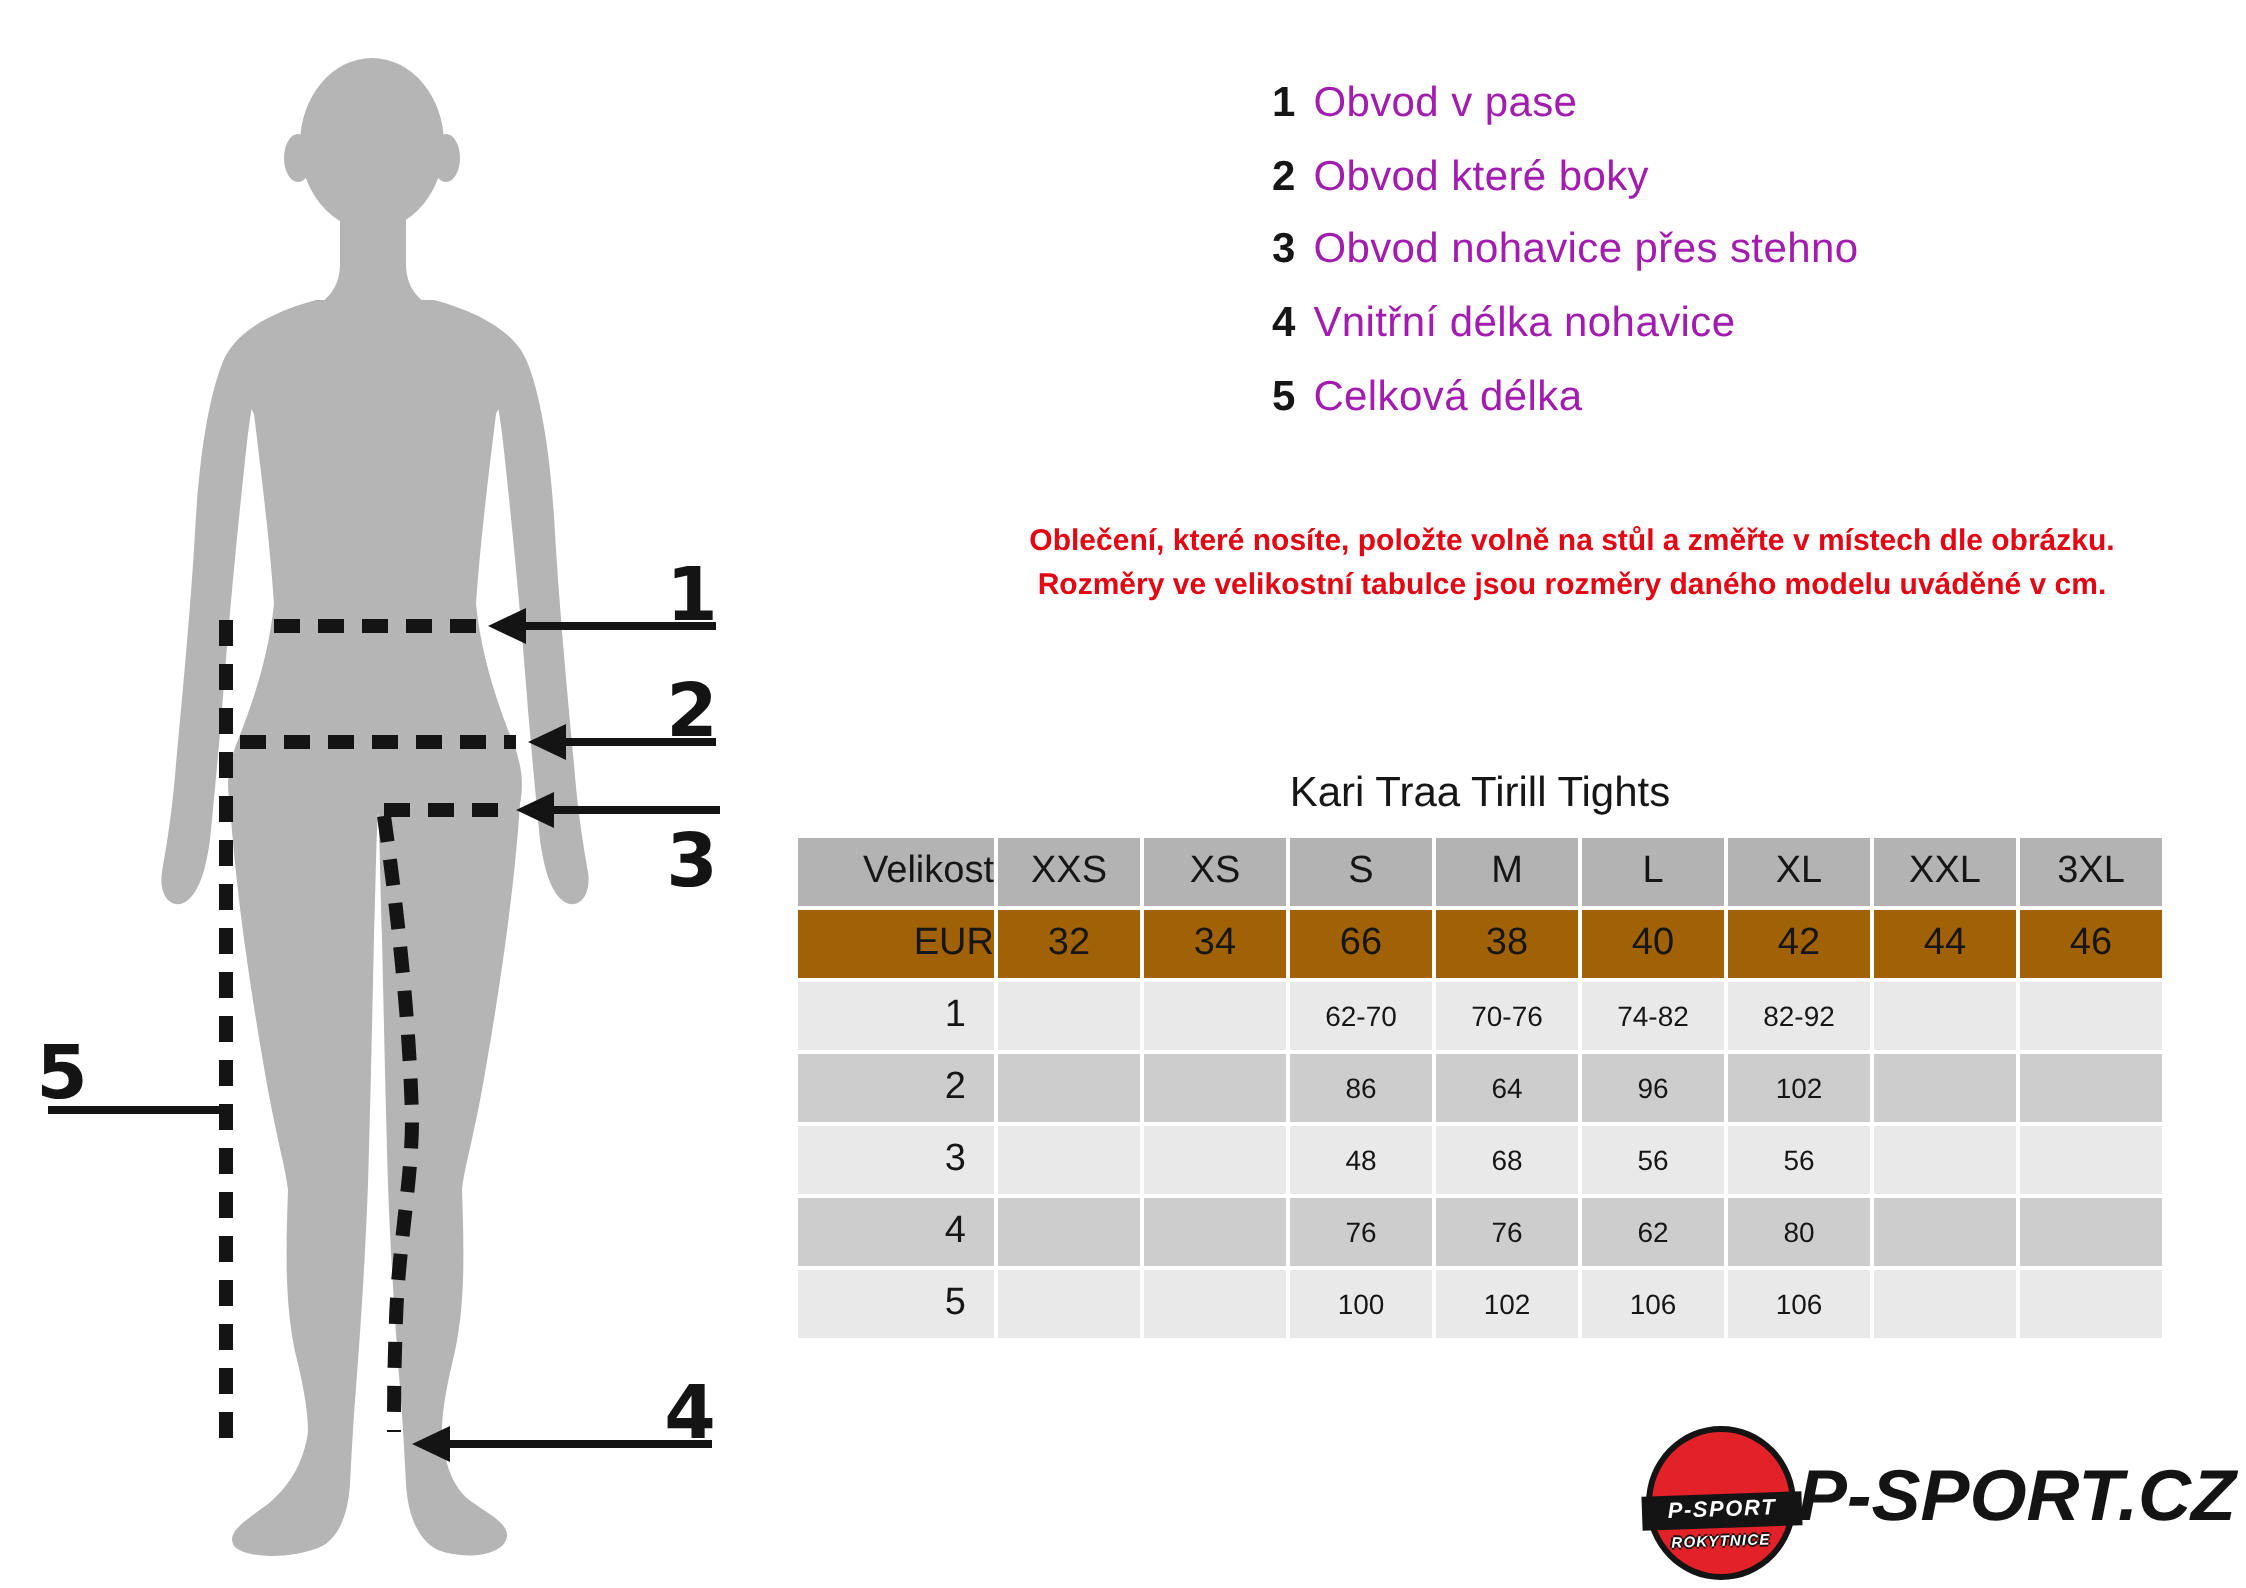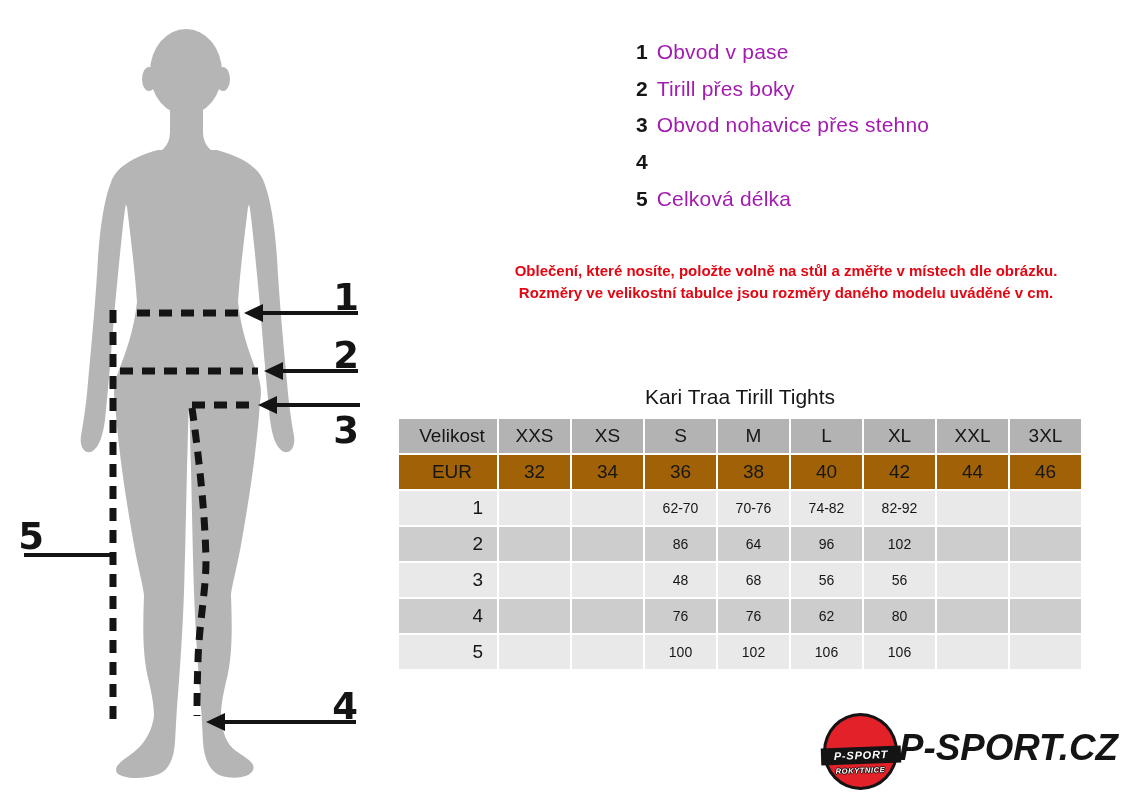--- a/index.html
+++ b/index.html
@@ -41,21 +41,21 @@
     width:100%; table-layout:fixed;
     border-collapse:separate; border-spacing:2px;
   }
   table.size-table col.c-first { width:98px; }
   table.size-table th, table.size-table td {
     height:34px; font-weight:400; color:#161616;
     text-align:center; vertical-align:middle; overflow:hidden; white-space:nowrap;
   }
   tr.head-row th { background:#b3b3b3; font-size:19px; }
   tr.eur-row  td { background:#a16207; font-size:19px; }
-  tr.head-row th.cell-first, tr.eur-row td.cell-first { text-align:center; padding-left:8px; }
+  tr.head-row th.cell-first, tr.eur-row td.cell-first { text-align:right; padding-left:8px; }
   tr.data-row td.cell-first { text-align:right; padding-right:14px; font-size:19px; }
   tr.data-row td { font-size:14px; }
   tr.data-row.odd  td { background:#e9e9e9; }
   tr.data-row.even td { background:#cdcdcd; }
 
   
   .logo { position:absolute; left:823px; top:711px; width:292px; height:80px; }
   .badge { position:absolute; left:0; top:2px; width:75px; height:77px; }
   .badge-circle {
     position:absolute; inset:0; border-radius:50%;
@@ -184,28 +184,29 @@
   <div class="measure-label ml-4">4</div>
   <div class="measure-label ml-5">5</div>
 
   <div class="legend">
     <div class="legend-item">
       <span class="legend-num">1</span>
       <span class="legend-text">Obvod v pase</span>
     </div>
     <div class="legend-item">
       <span class="legend-num">2</span>
-      <span class="legend-text">Tirill přes boky</span>
+      <span class="legend-text">Obvod které boky</span>
     </div>
     <div class="legend-item">
       <span class="legend-num">3</span>
       <span class="legend-text">Obvod nohavice přes stehno</span>
     </div>
     <div class="legend-item">
       <span class="legend-num">4</span>
+      <span class="legend-text">Vnitřní délka nohavice</span>
     </div>
     <div class="legend-item">
       <span class="legend-num">5</span>
       <span class="legend-text">Celková délka</span>
     </div>
   </div>
 
   <div class="note">
     <div>Oblečení, které nosíte, položte volně na stůl a změřte v místech dle obrázku.</div>
     <div>Rozměry ve velikostní tabulce jsou rozměry daného modelu uváděné v cm.</div>
@@ -234,21 +235,21 @@
         <th>M</th>
         <th>L</th>
         <th>XL</th>
         <th>XXL</th>
         <th>3XL</th>
       </tr>
       <tr class="eur-row">
         <td class="cell-first">EUR</td>
         <td>32</td>
         <td>34</td>
-        <td>36</td>
+        <td>66</td>
         <td>38</td>
         <td>40</td>
         <td>42</td>
         <td>44</td>
         <td>46</td>
       </tr>
       <tr class="data-row odd">
         <td class="cell-first">1</td>
         <td></td>
         <td></td>

